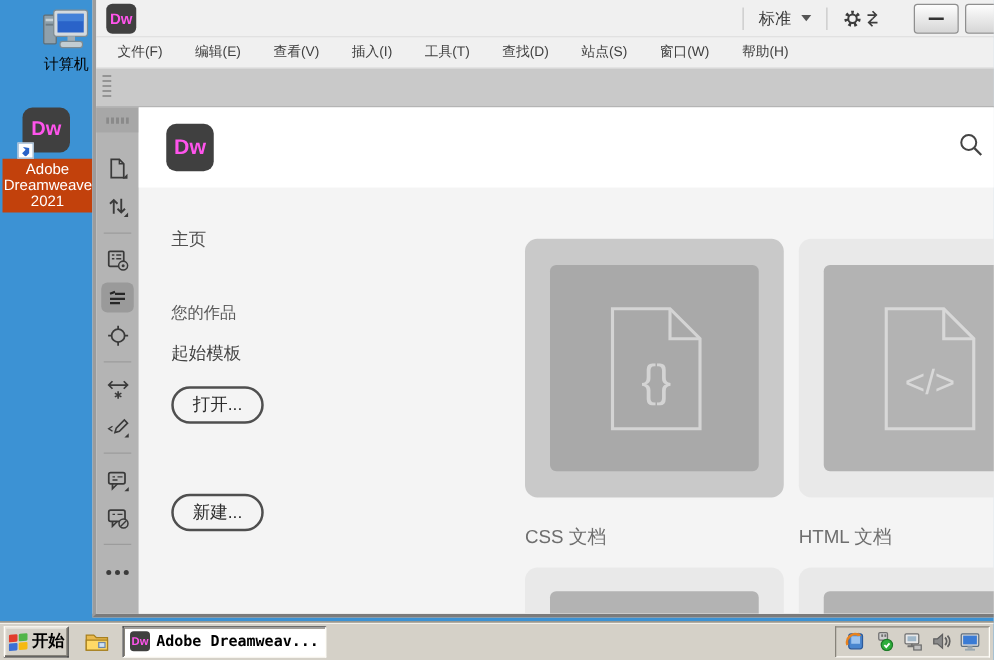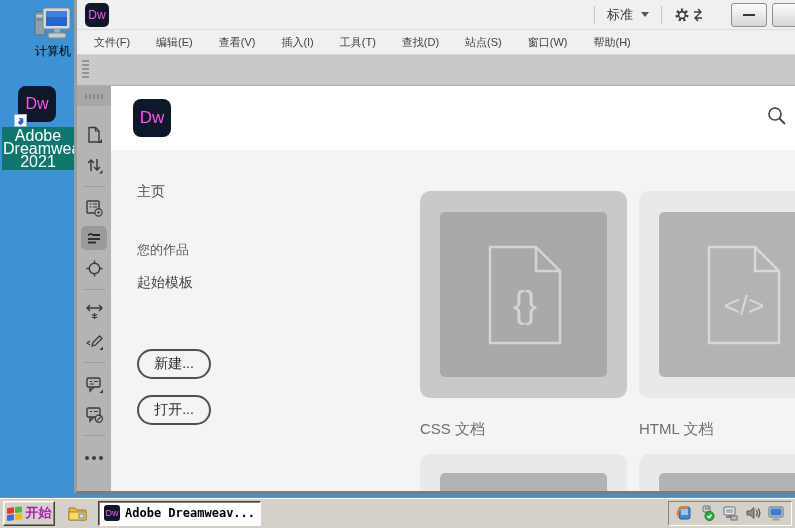--- a/index.html
+++ b/index.html
@@ -5,25 +5,25 @@
   * { margin:0; padding:0; box-sizing:border-box; }
   html,body { width:795px; height:528px; }
   body { font-family:"Liberation Sans",sans-serif; }
   .screen { position:relative; width:795px; height:528px; overflow:hidden; background:#3c92d4; }
 
   
   .desk-icon { position:absolute; width:76px; text-align:center; }
   .desk-icon .ic { display:flex; justify-content:center; }
   .desk-label { font-size:12px; color:#000; margin-top:2px; line-height:14px; }
   .dw-desk-wrap { position:relative; width:40px; height:38px; margin:0 auto; }
-  .dw-badge { background:#0f172a; color:#ff54ec; font-weight:normal; display:flex; align-items:center; justify-content:center; }
+  .dw-badge { background:#404040; color:#ff54ec; font-weight:bold; display:flex; align-items:center; justify-content:center; }
   .dw-desk { width:38px; height:36px; border-radius:8px; font-size:16px; }
   .shortcut-arrow { position:absolute; left:-4px; bottom:-3px; width:13px; height:13px; background:#fff; border:1px solid #9db8d2; display:flex; align-items:center; justify-content:center; }
   .shortcut-arrow svg { display:block; }
-  .dw-desk-label { background:#0f766e; color:#fff; font-size:16px; line-height:13px; padding:2px 1px; margin:3px 2px 0 2px; }
+  .dw-desk-label { background:#c2410c; color:#fff; font-size:12px; line-height:13px; padding:2px 1px; margin:3px 2px 0 2px; }
 
   
   .window { position:absolute; left:74px; top:0; width:728px; height:494px; background:#f0f0f0;
             border-left:3px solid #9c9c9c; border-bottom:3px solid #7b7b7b; display:flex; flex-direction:column; }
   .titlebar { height:30px; display:flex; align-items:center; padding-left:8px; background:#f0f0f0; border-bottom:1px solid #dcdcdc; }
   .app-icon { width:24px; height:24px; border-radius:5px; font-size:12px; }
   .tb-spacer { flex:1; }
   .tb-sep { width:1px; height:18px; background:#c6c6c6; margin:0 12px; }
   .workspace { display:flex; align-items:center; font-size:13px; color:#3a3a3a; gap:8px;text-align:right; }
   .caret-down { width:0; height:0; border-left:4px solid transparent; border-right:4px solid transparent; border-top:5px solid #555; }
@@ -74,21 +74,21 @@
   .card.light .card-inner { background:#b3b3b3; }
   .label-row { display:flex; gap:12px; margin-top:22px; }
   .card-label { width:207px; font-size:15px; color:#6e6e6e; flex:none; }
   .row2 { display:flex; gap:12px; margin-top:15px; }
   .card-partial { width:207px; height:80px; background:#e9e9e9; border-radius:10px 10px 0 0; padding-top:19px; display:flex; justify-content:center; flex:none; }
   .card-partial-inner { width:167px; height:61px; background:#b3b3b3; border-radius:5px 5px 0 0; }
 
   
   .taskbar { position:absolute; left:0; bottom:0; width:795px; height:31px; background:#d5d1c8; border-top:1px solid #8e8a80; box-shadow:inset 0 1px 0 #fdfbf6; display:flex; align-items:center; padding:0 3px; }
   .start-btn { width:52px; height:25px; background:#d5d1c8; border:1px solid; border-color:#fffdf8 #3f3f3f #3f3f3f #fffdf8; box-shadow:inset -1px -1px 0 #87837a,inset 1px 1px 0 #e9e6de; display:flex; align-items:center; justify-content:center; gap:3px; }
-  .start-btn span { font-size:13px; font-weight:bold; color:#a21caf; }
+  .start-btn span { font-size:13px; font-weight:bold; color:#000000; }
   .ql-folder { margin-left:13px; display:flex; }
   .task-btn { margin-left:10px; width:163px; height:25px; background:#fff; border:1px solid; border-color:#3f3f3f #fffdf8 #fffdf8 #3f3f3f; box-shadow:inset 1px 1px 0 #87837a; display:flex; align-items:center; gap:5px; padding:0 5px; }
   .dw-mini { width:16px; height:16px; border-radius:3px; font-size:9px; flex:none; }
   .task-label { font-family:"DejaVu Sans Mono",monospace; font-weight:bold; font-size:12px; color:#000; white-space:nowrap; overflow:hidden; }
   .tray { margin-left:auto; height:25px; border:1px solid; border-color:#87837a #fffdf8 #fffdf8 #87837a; display:flex; align-items:center; gap:7px; padding:0 7px; }
   .tray svg { display:block; }
 </style>
 </head>
 <body>
 
@@ -269,22 +269,22 @@
               <path d="M13.5 13.5 L19 19" stroke="#444" stroke-width="1.8"></path>
             </svg>
           </div>
         </div>
 
         <div class="ss-body">
           <div class="nav-col">
             <div class="nav-home">主页</div>
             <div class="nav-section-title">您的作品</div>
             <div class="nav-item plain">起始模板</div>
+            <button class="pill second">打开...</button>
             <button class="pill first">新建...</button>
-            <button class="pill second">打开...</button>
           </div>
 
           <div class="cards-area">
             <div class="card-row">
               <div class="card">
                 <div class="card-inner">
                   <svg width="80" height="100" viewBox="0 0 80 100">
                     <path d="M6 2 H52 L76 26 V98 H6 Z" fill="none" stroke="#d4d4d4" stroke-width="2.5"></path>
                     <path d="M52 2 V26 H76" fill="none" stroke="#d4d4d4" stroke-width="2.5"></path>
                     <text x="41" y="72" text-anchor="middle" font-size="36" fill="#d4d4d4" font-family="Liberation Sans,sans-serif">{}</text>

